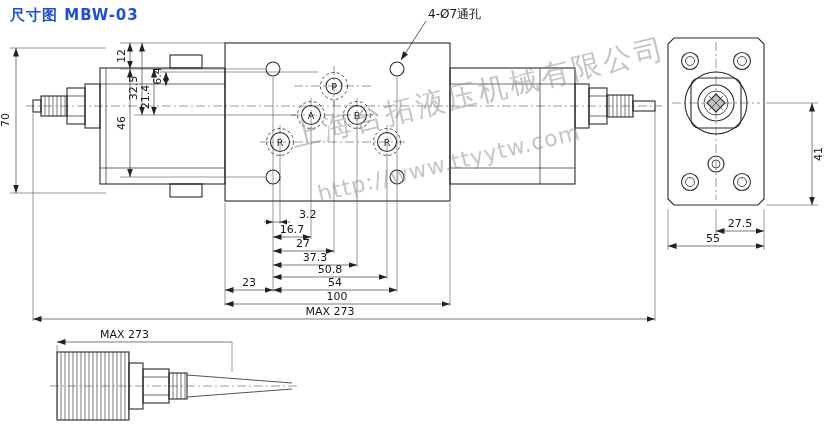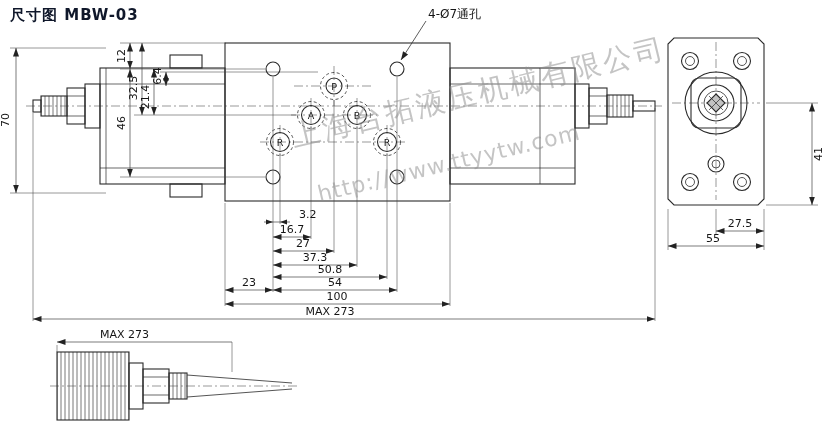--- a/index.html
+++ b/index.html
@@ -1,19 +1,19 @@
 <!DOCTYPE html>
 <html><head>
 <meta charset="utf-8">
 <style>
   html,body{margin:0;padding:0;background:#fff;}
   .canvas{position:relative;width:830px;height:430px;background:#ffffff;overflow:hidden;
           font-family:"DejaVu Sans",sans-serif;}
   .title{position:absolute;top:6px;left:10px;font-size:15px;font-weight:600;
-         color:#0f172a;letter-spacing:1px;z-index:6;}
+         color:#1d4ed8;letter-spacing:1px;z-index:6;}
   svg{position:absolute;top:0;left:0;z-index:1;}
   svg text{font-family:"DejaVu Sans",sans-serif;font-size:11px;fill:#151515;}
   .port-label{font-size:9.5px;}
   .callout{font-size:12px;}
   .wm{position:absolute;color:#8f8f8f;opacity:.52;z-index:5;pointer-events:none;
       white-space:nowrap;font-family:"DejaVu Sans",sans-serif;}
   .wm-company{left:292px;top:118px;font-size:29px;letter-spacing:3px;
       transform:rotate(-13.5deg);transform-origin:left center;}
   .wm-url{left:318px;top:182px;font-size:22px;letter-spacing:1px;
       transform:rotate(-13.5deg);transform-origin:left center;}

